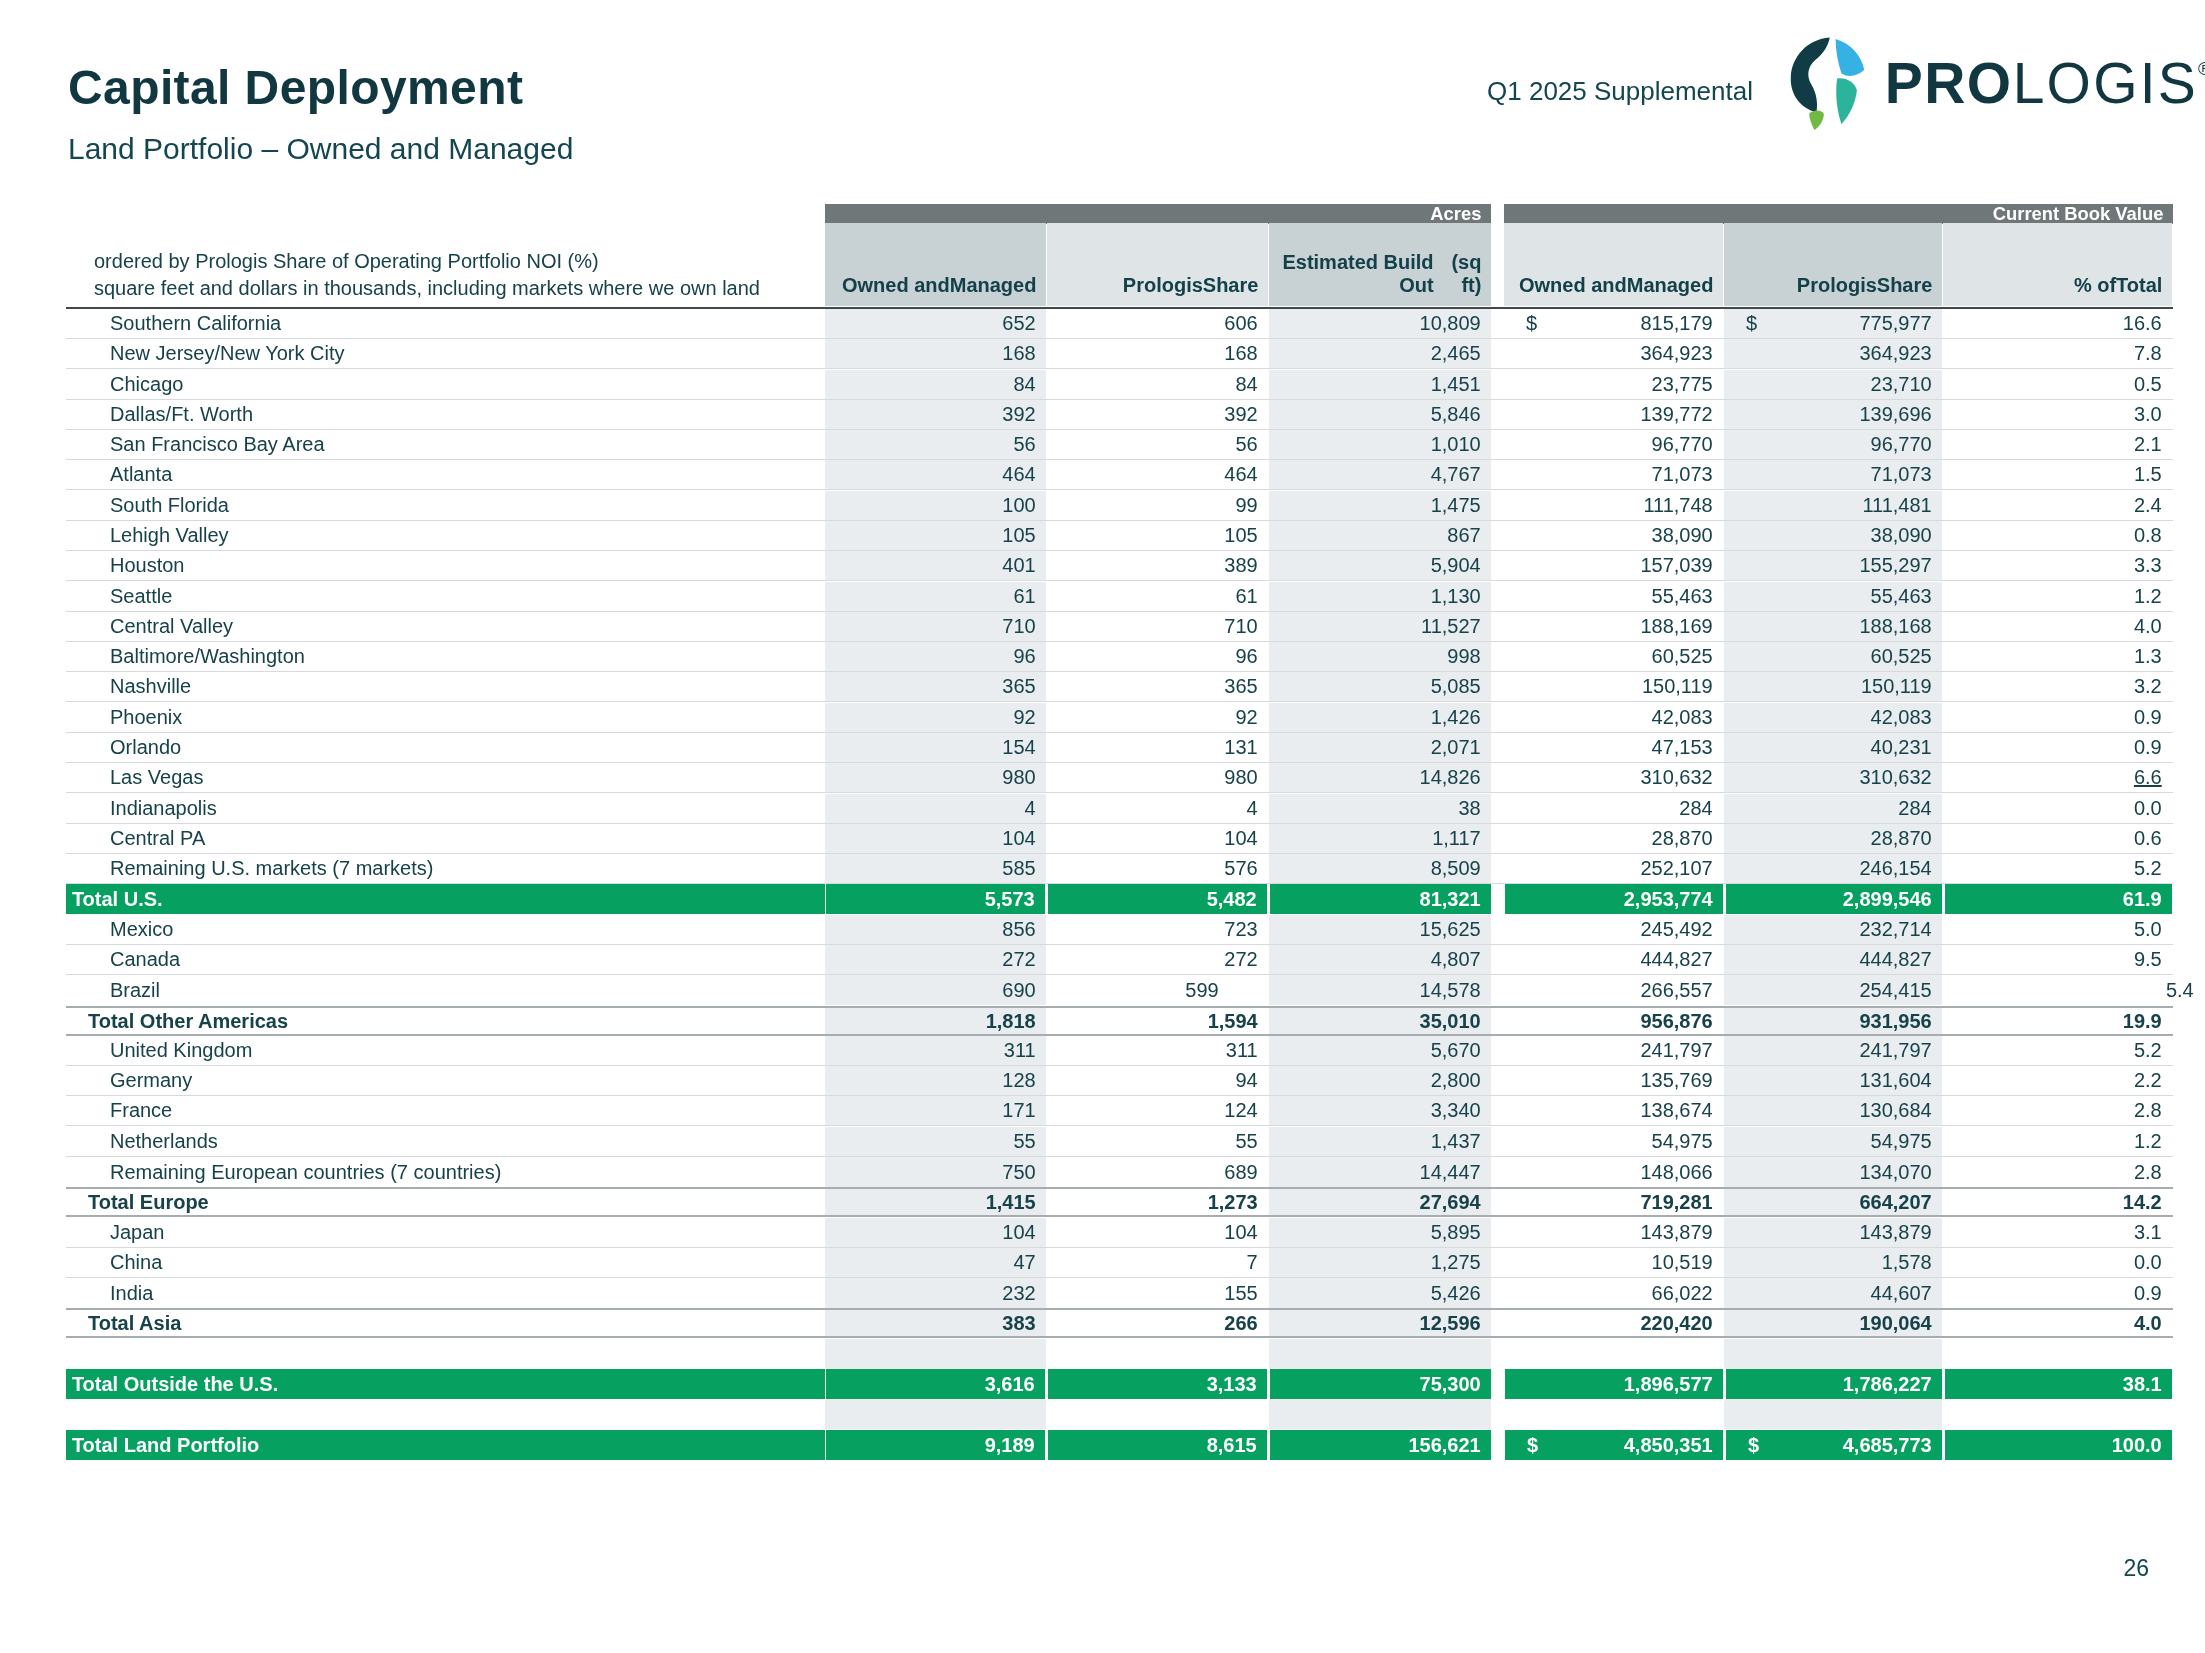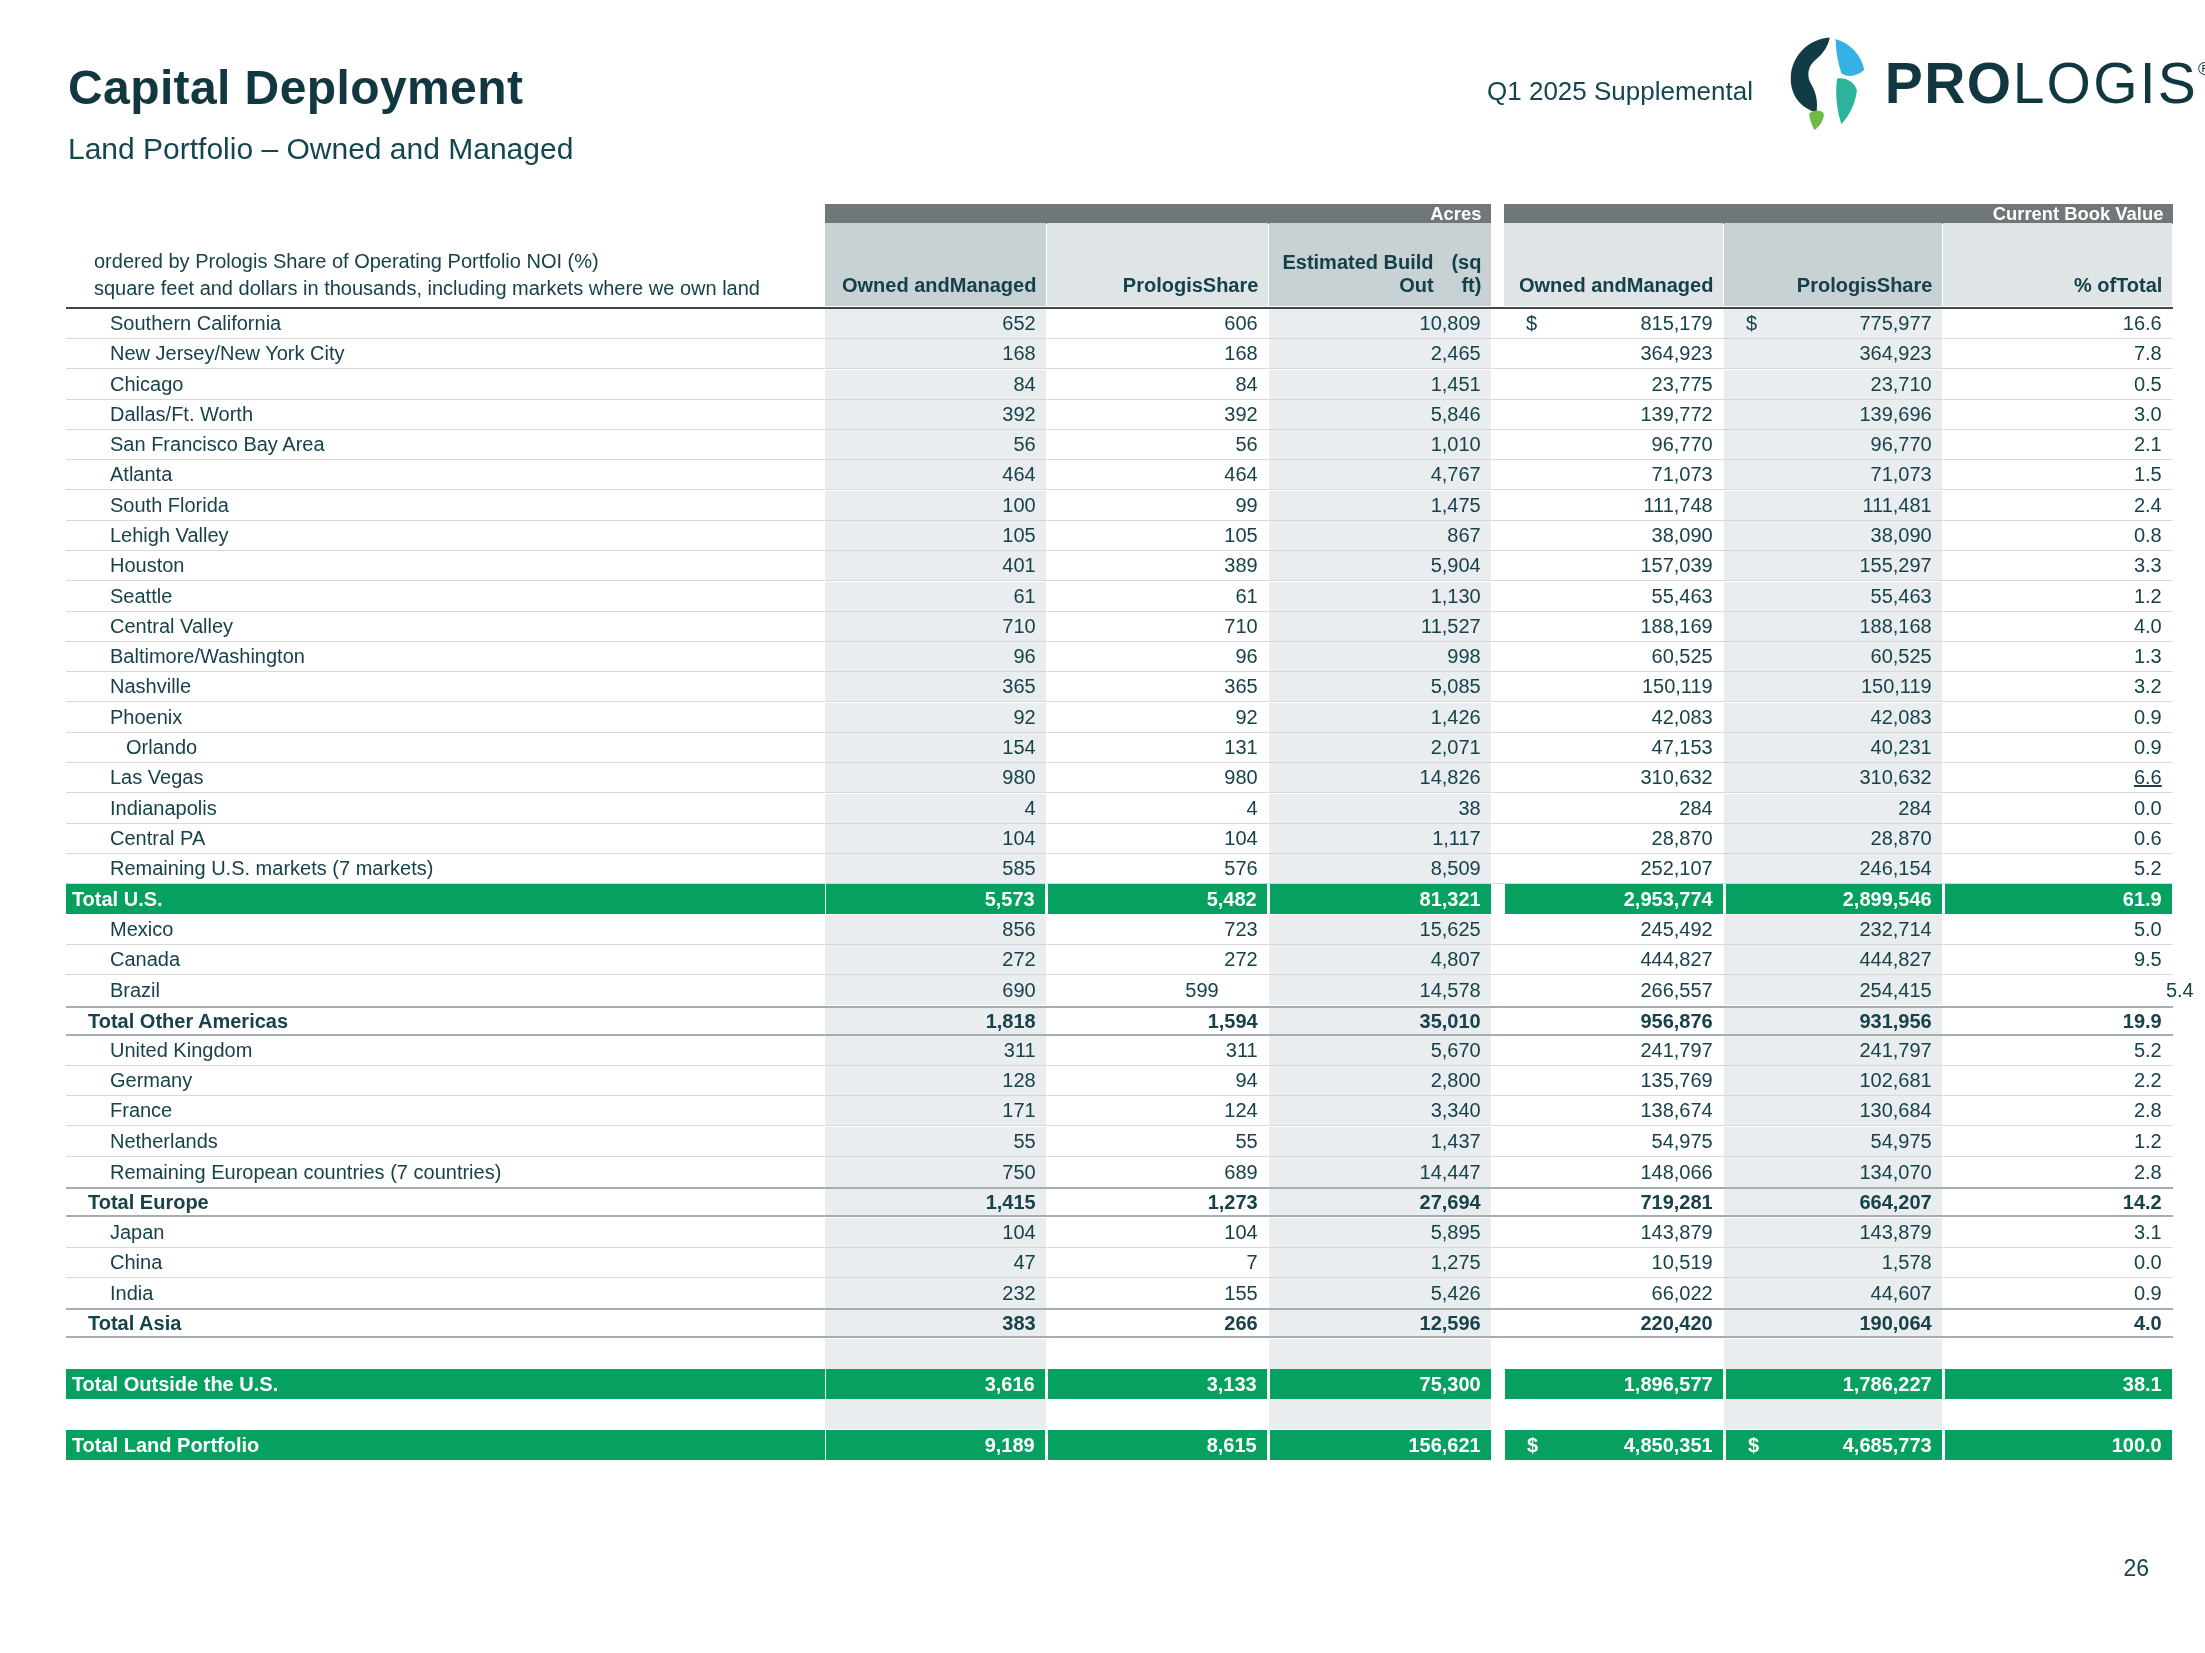--- a/index.html
+++ b/index.html
@@ -390,21 +390,21 @@
             <div>42,083</div>
           </div>
           <div class="cell num shade" style="left: 1658px; width: 218px;">
             <div>42,083</div>
           </div>
           <div class="cell num" style="left: 1877px; width: 229px;">
             <div>0.9</div>
           </div>
         </div>
         <div class="row market" style="top: 424px; height: 30px; border-bottom: 1.5px solid rgb(214, 218, 221);">
-          <div class="cell lab" style="left: 16px; width: 759px;">Orlando</div>
+          <div class="cell lab" style="left: 0px; width: 759px;">Orlando</div>
           <div class="cell num shade" style="left: 759px; width: 221px;">
             <div>154</div>
           </div>
           <div class="cell num" style="left: 981px; width: 221px;">
             <div>131</div>
           </div>
           <div class="cell num shade" style="left: 1203px; width: 222px;">
             <div>2,071</div>
           </div>
           <div class="cell num" style="left: 1438px; width: 219px;">
@@ -635,21 +635,21 @@
           <div class="cell num" style="left: 981px; width: 221px;">
             <div>94</div>
           </div>
           <div class="cell num shade" style="left: 1203px; width: 222px;">
             <div>2,800</div>
           </div>
           <div class="cell num" style="left: 1438px; width: 219px;">
             <div>135,769</div>
           </div>
           <div class="cell num shade" style="left: 1658px; width: 218px;">
-            <div>102,681</div>
+            <div>131,604</div>
           </div>
           <div class="cell num" style="left: 1877px; width: 229px;">
             <div>2.2</div>
           </div>
         </div>
         <div class="row market" style="top: 787px; height: 30px; border-bottom: 1.5px solid rgb(214, 218, 221);">
           <div class="cell lab" style="left: 0px; width: 759px;">France</div>
           <div class="cell num shade" style="left: 759px; width: 221px;">
             <div>171</div>
           </div>

